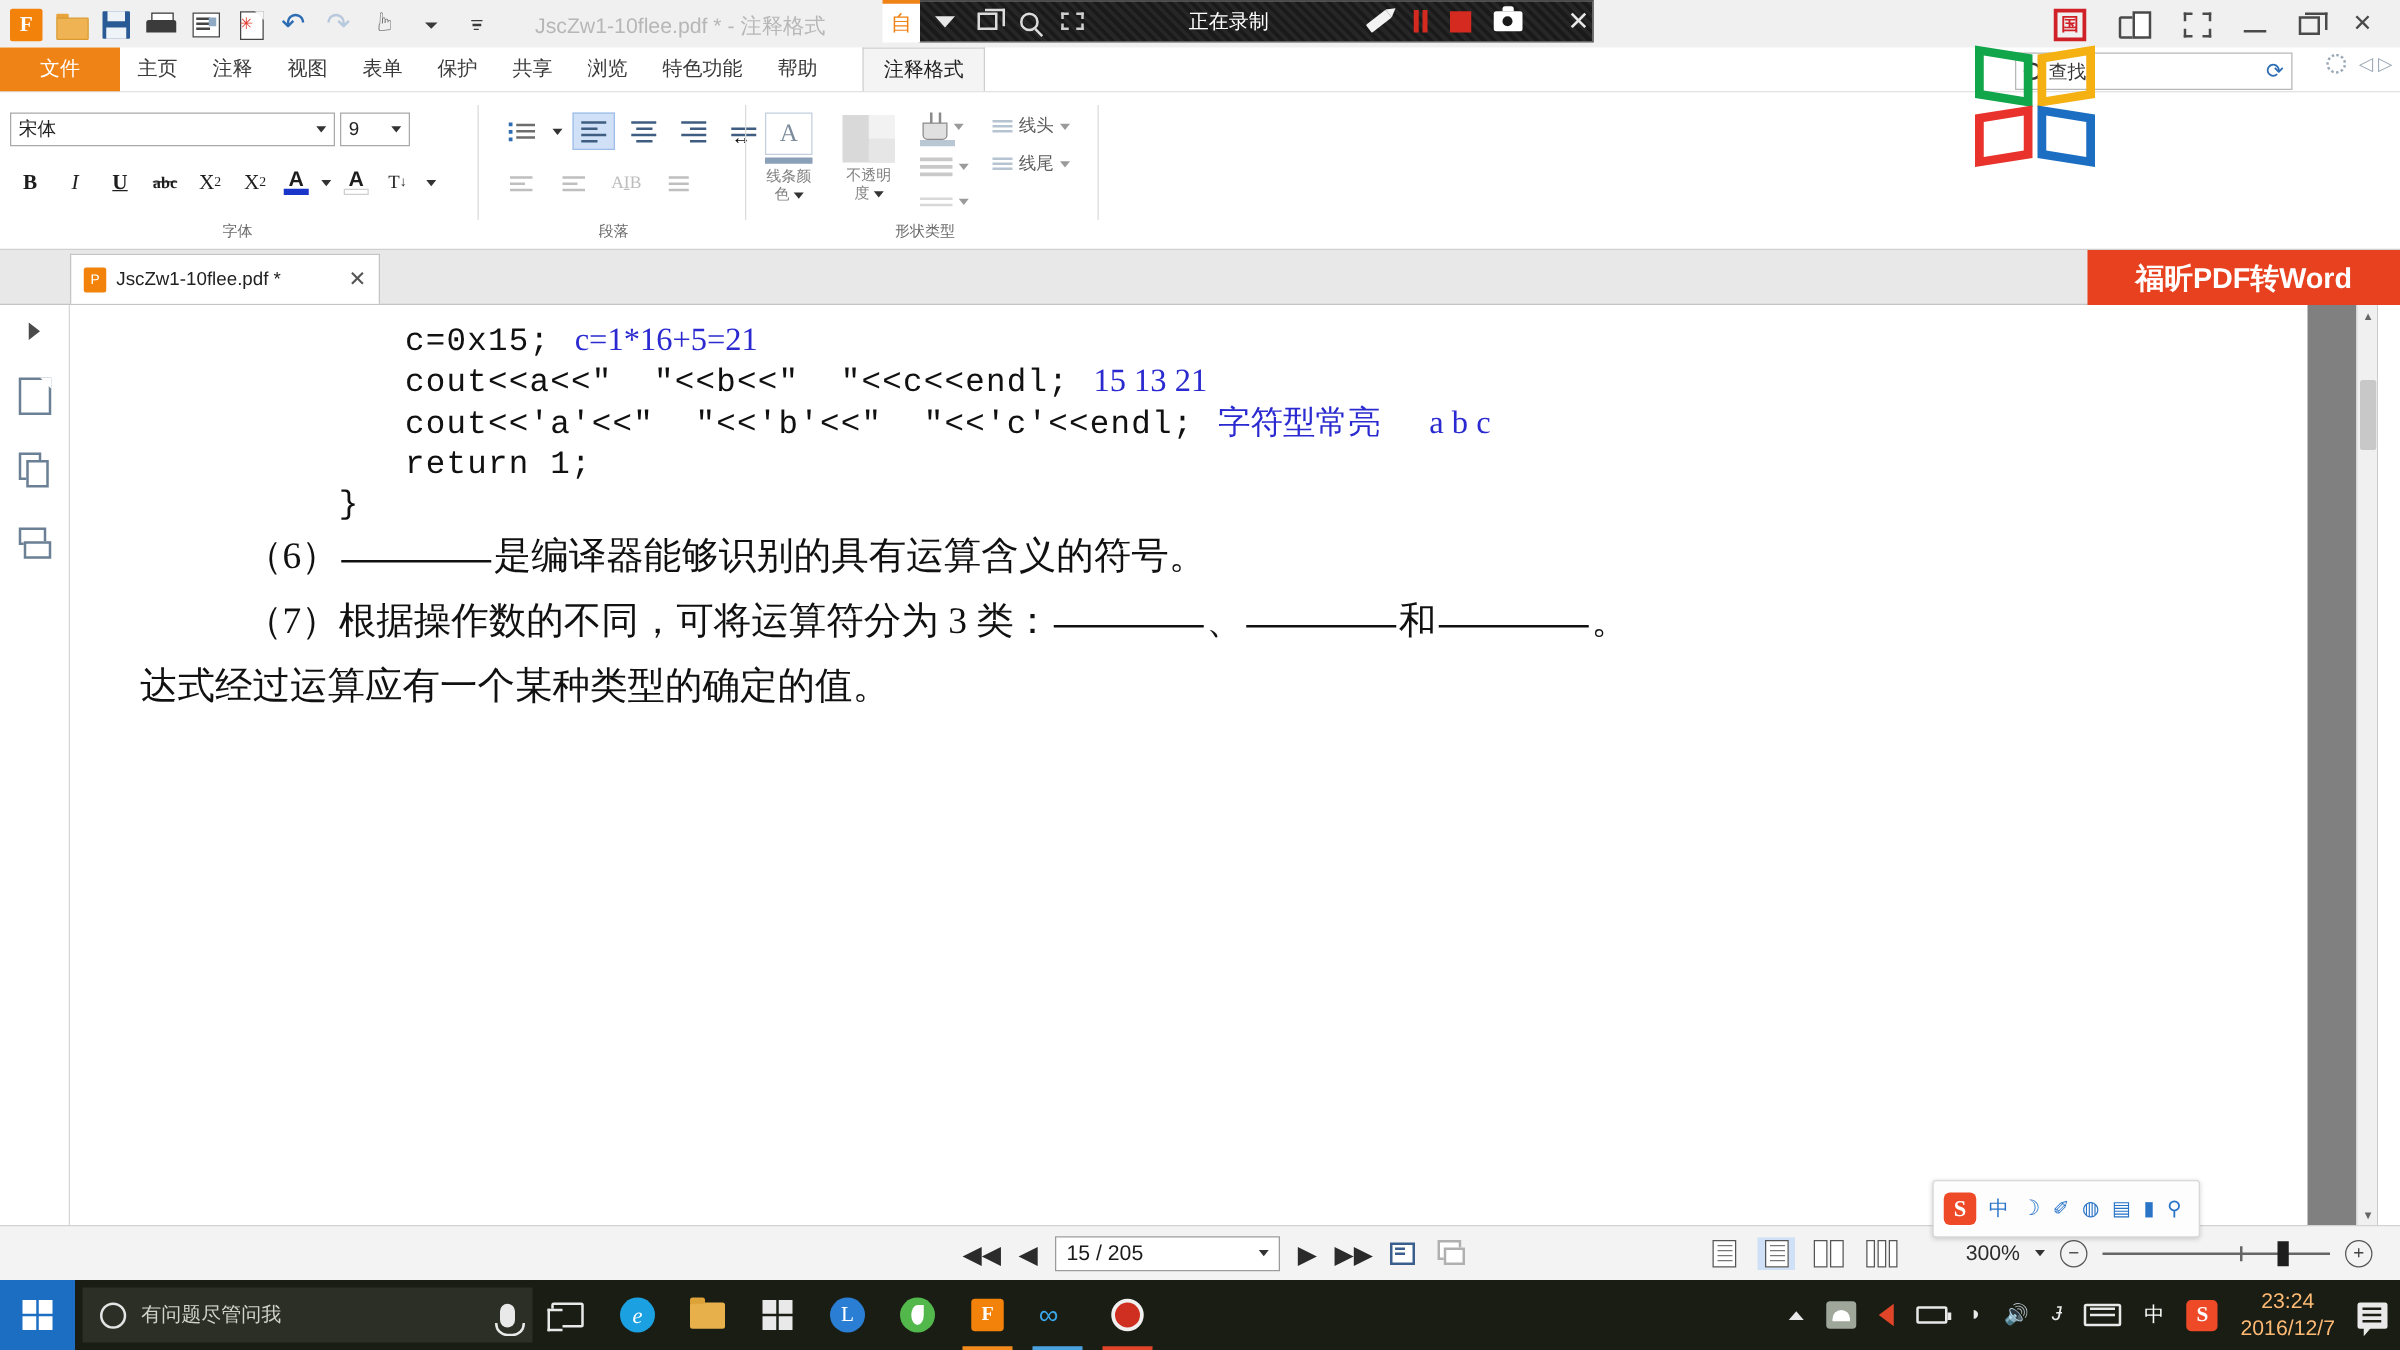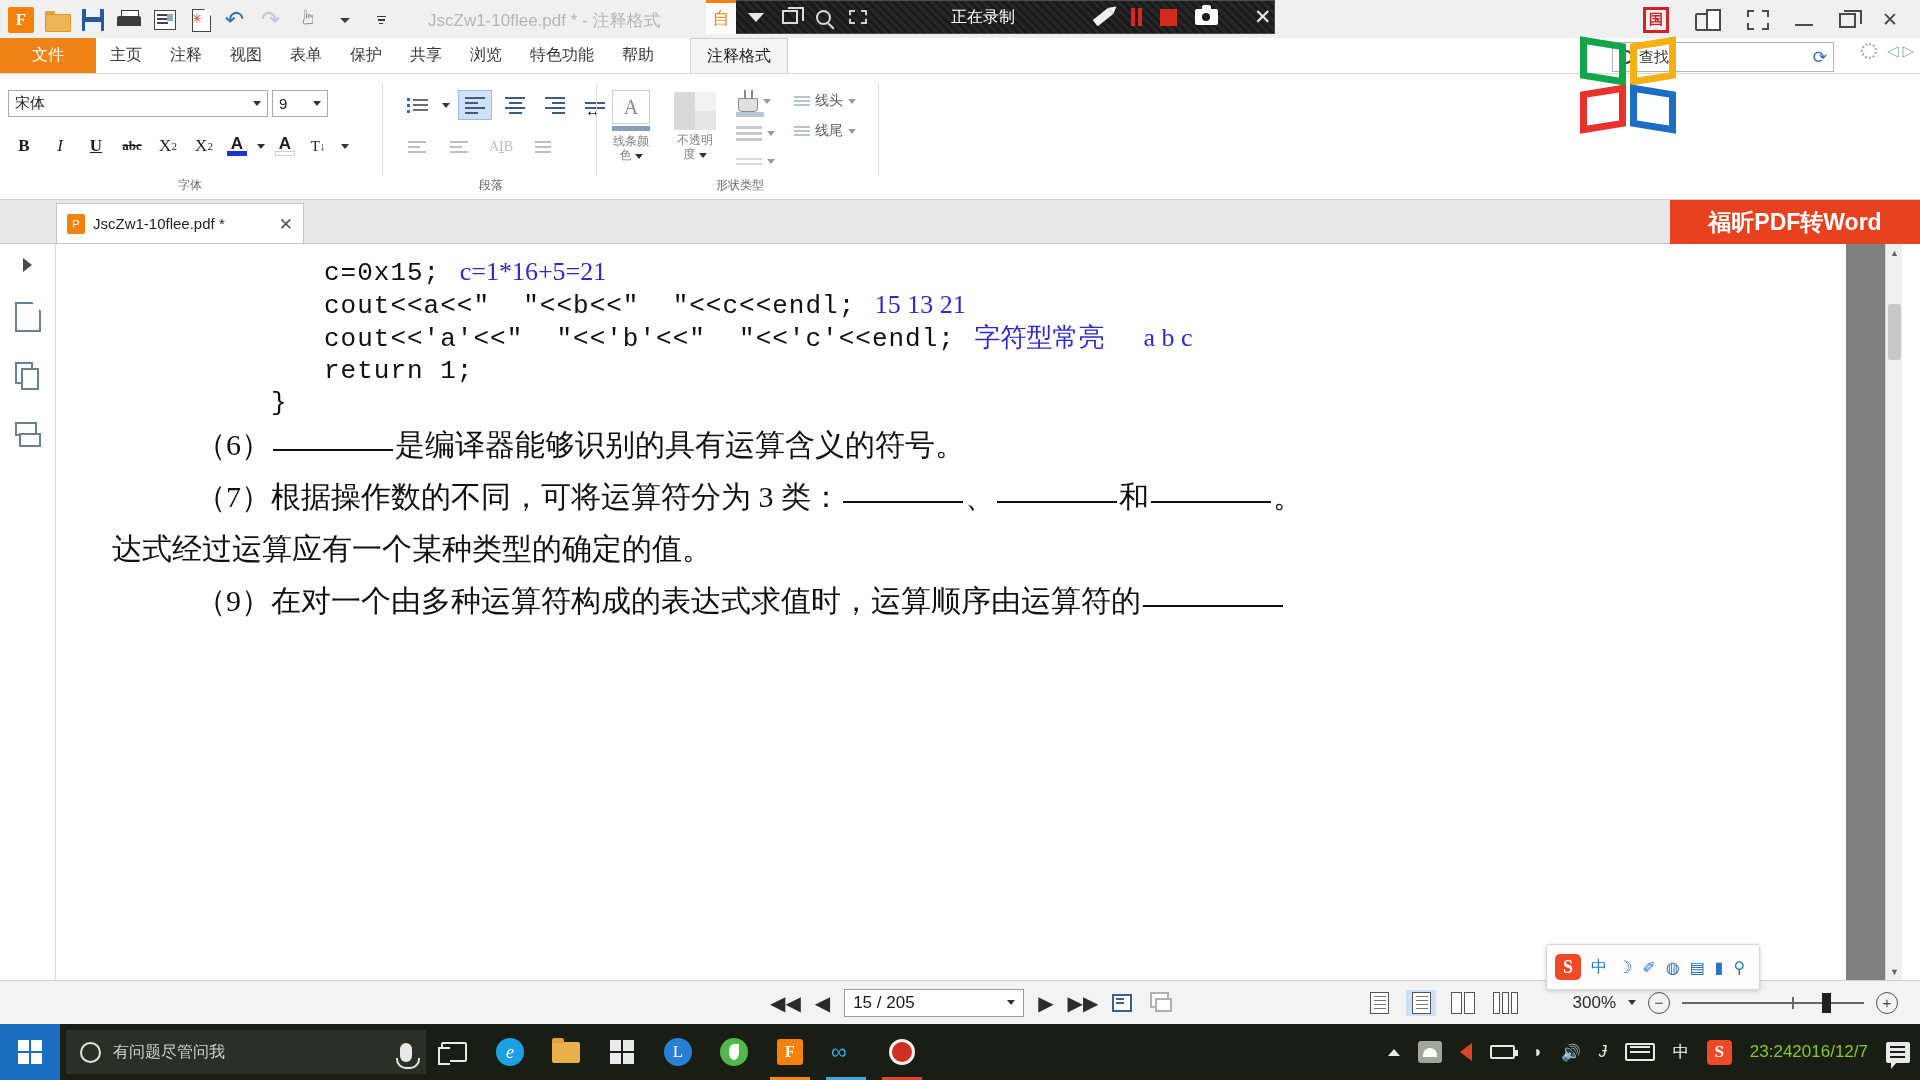--- a/index.html
+++ b/index.html
@@ -404,21 +404,21 @@
   .spkr-red { width:0;height:0;border-top:9px solid transparent;border-bottom:9px solid transparent;border-right:12px solid #e0452a;}
   .batt-i { width:25px;height:14px;border:2px solid #e9e9e9;border-radius:2px;position:relative;}
   .batt-i::after{content:'';position:absolute;right:-5px;top:3px;width:3px;height:6px;background:#e9e9e9;}
   .wifi-i { color:#e9e9e9; font-size:19px;}
   .vol-i { color:#e9e9e9; font-size:19px;}
   .pen-i { color:#e9e9e9; font-size:19px; font-style:italic;}
   .kbd-i { width:30px;height:18px;border:2px solid #e9e9e9;border-radius:2px; display:flex;align-items:center;justify-content:center;}
   .kbd-i::after{content:'';width:20px;height:2px;background:#e9e9e9;box-shadow:0 -5px 0 #e9e9e9;}
   .cn-i { font-size:19px; color:#fff;}
   .sogou-tray { width:25px;height:25px;background:#ee4a28;border-radius:4px;color:#fff;font-weight:bold;font-size:17px;display:flex;align-items:center;justify-content:center;font-family:"Liberation Serif",serif;}
-  .clock { display:flex; flex-direction:row; align-items:center; color:#84cc16; font-size:17px; line-height:22px;}
+  .clock { display:flex; flex-direction:column; align-items:center; color:#fdba74; font-size:17px; line-height:22px;}
   .notif-i { width:24px;height:21px;background:#e9e9e9;border-radius:2px;position:relative;}
   .notif-i::after{content:'';position:absolute;left:5px;bottom:-6px;border-width:7px 6px 0 0;border-style:solid;border-color:#e9e9e9 transparent transparent transparent;}
   .notif-i i{position:absolute;left:4px;top:4px;width:15px;height:2px;background:#1a1d14;box-shadow:0 5px 0 #1a1d14, 0 10px 0 #1a1d14;}
 </style>
 </head>
 <body>
 
 <div id="app">
 
   <div class="titlebar">
@@ -776,23 +776,20 @@
         <div class="para">
           <span>（6）</span><span class="blank"></span><span>是编译器能够识别的具有运算含义的符号。</span>
         </div>
 
         <div class="para">
           <span>（7）</span><span>根据操作数的不同，可将运算符分为 3 类：</span><span class="blank"></span><span>、</span><span class="blank"></span><span>和</span><span class="blank"></span><span>。</span>
         </div>
 
         <div class="para cont">达式经过运算应有一个某种类型的确定的值。</div>
 
-        <div class="para">
-          <span>（9）</span><span>在对一个由多种运算符构成的表达式求值时，运算顺序由运算符的</span><span class="blank lg"></span>
-        </div>
 
 
       </div>
     </div>
 
     <div class="docscroll">
       <div class="up">▲</div>
       <div class="thumb"></div>
       <div class="down" style="position:absolute;bottom:0;">▼</div>
     </div>

